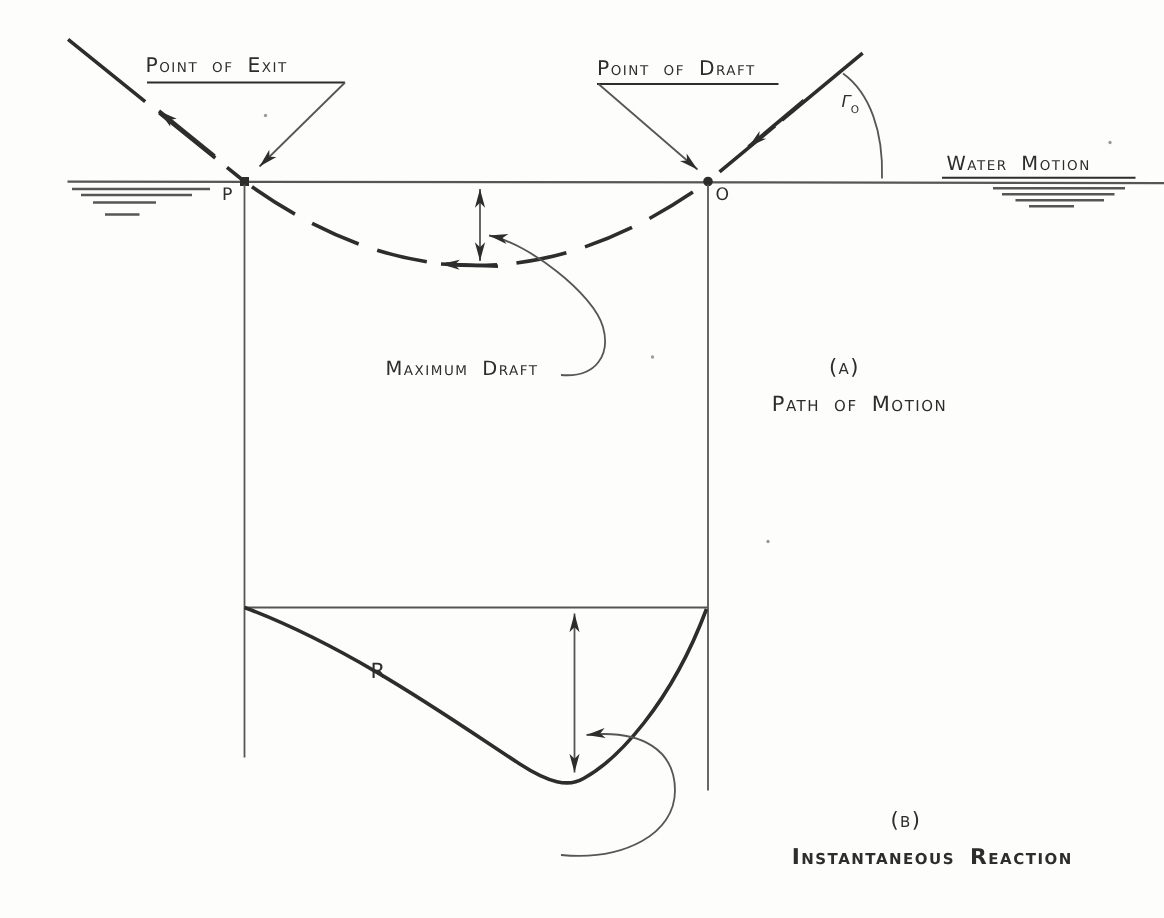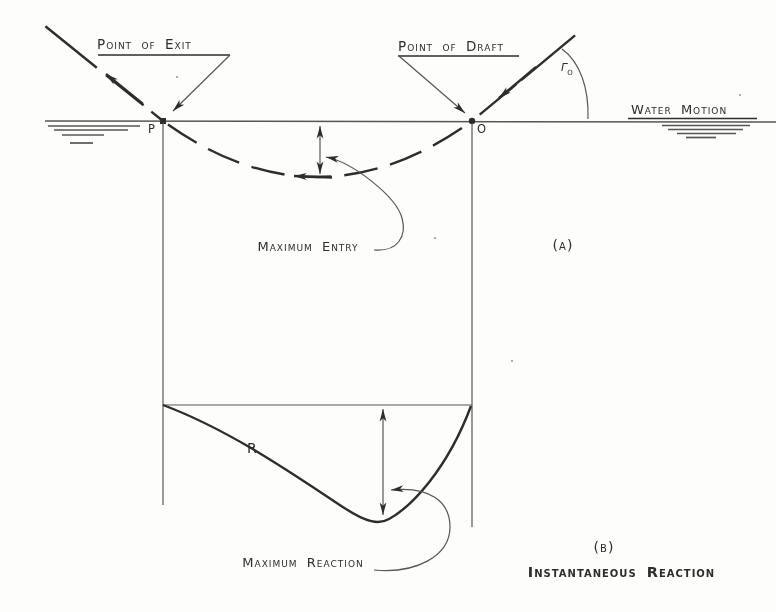--- a/index.html
+++ b/index.html
@@ -114,26 +114,26 @@
   <div class="lbl" style="left:398px; top:39px;  font-size:13.5px;">Point of Draft</div>
 
   <div class="lbl" style="left:631px; top:103px; font-size:13px;">Water Motion</div>
 
   <div class="lbl" style="left:148px; top:123px; font-size:11.5px; letter-spacing:0;">P</div>
 
   <div class="lbl" style="left:477px; top:123px; font-size:11.5px; letter-spacing:0;">O</div>
 
   <div class="lbl" style="left:561px; top:57px; letter-spacing:0;"><span class="gamma-sym">γ</span><sub class="gamma-sub">o</sub></div>
 
-  <div class="lbl center" style="left:240px; top:240px; width:136px; font-size:13px;">Maximum Entry</div>
+  <div class="lbl center" style="left:240px; top:240px; width:136px; font-size:13px;">Maximum Draft</div>
 
   <div class="lbl center" style="left:544px; top:238px; width:38px; font-size:14px;">(a)</div>
 
+  <div class="lbl center" style="left:502px; top:263px; width:142px; font-size:14px;">Path of Motion</div>
 
   <div class="lbl" style="left:247px; top:441px; font-size:14px; letter-spacing:0;">R</div>
 
-  <div class="lbl center" style="left:233px; top:556px; width:140px; font-size:13px;">Maximum Reaction</div>
 
   <div class="lbl center" style="left:585px; top:540px; width:38px; font-size:14px;">(b)</div>
 
   <div class="lbl center" style="left:499px; top:565px; width:245px; font-size:14.5px;font-weight:bold;">Instantaneous Reaction</div>
 
 </div>
 
 </body></html>

